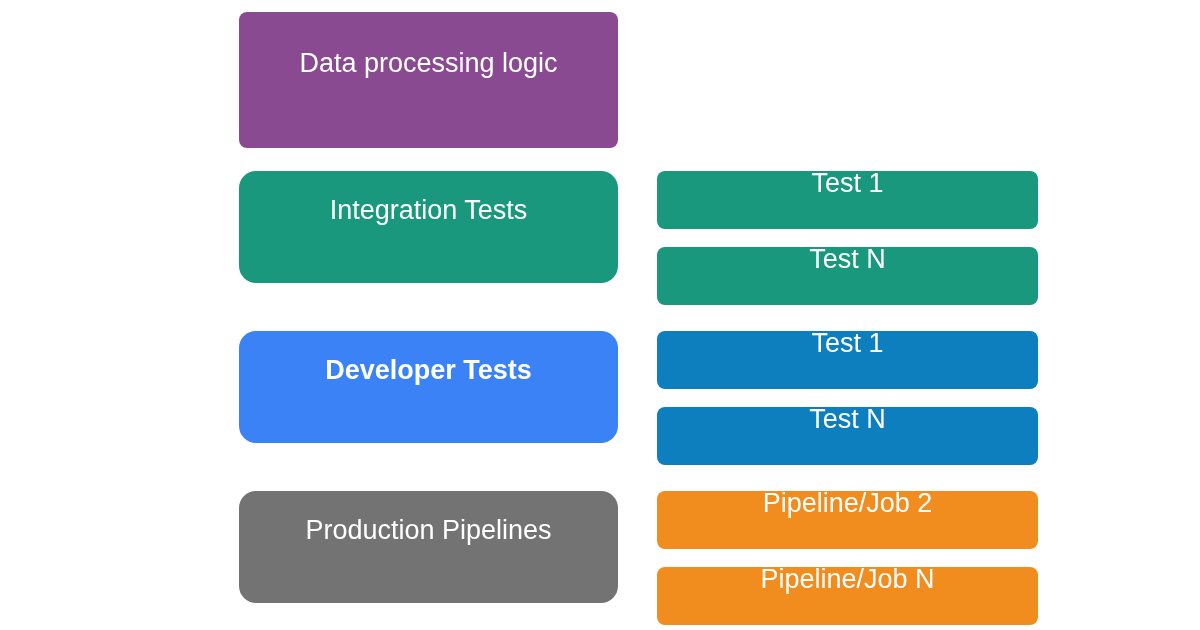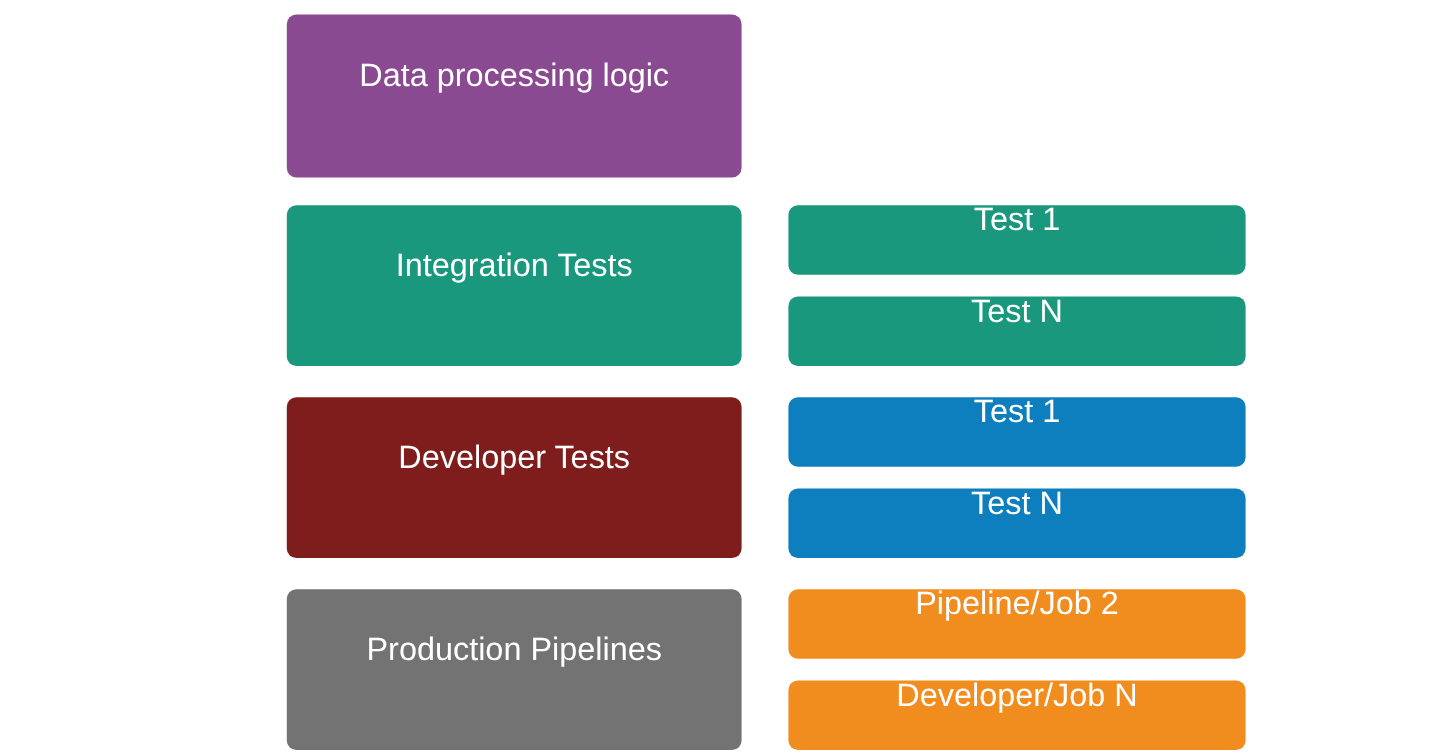--- a/index.html
+++ b/index.html
@@ -25,21 +25,21 @@
     align-items: center;
     justify-content: center;
     text-align: center;
     box-sizing: border-box;
     padding: 0 10px 32px 10px;
   }
   
   .col-left  { left: 239px; width: 379px; }
   .col-right { left: 657px; width: 381px; }
   
-  .h-big   { height: 134px; }
+  .h-big   { height: 112px; border-radius: 17px; }
   .h-pkg   { height: 136px; }
   .h-small { height: 58px; }
   
   .top-pkg   { top: 12px; }
   .top-r1    { top: 171px; }
   .top-r1b   { top: 247px; }
   .top-r2    { top: 331px; }
   .top-r2b   { top: 407px; }
   .top-r3    { top: 491px; }
   .top-r3b   { top: 567px; }
@@ -58,33 +58,33 @@
   <div class="box col-left h-big top-r1" style="background-color: rgb(26, 152, 126);">
     <span>Integration Tests</span>
   </div>
   <div class="box col-right h-small top-r1" style="background-color: rgb(26, 152, 126);">
     <span>Test 1</span>
   </div>
   <div class="box col-right h-small top-r1b" style="background-color: rgb(26, 152, 126);">
     <span>Test N</span>
   </div>
 
-  <div class="box col-left h-big top-r2" style="background-color: #7f1d1d;">
+  <div class="box col-left h-big top-r2" style="background-color: #3b82f6; font-weight: bold;">
     <span>Developer Tests</span>
   </div>
   <div class="box col-right h-small top-r2" style="background-color: rgb(14, 127, 190);">
     <span>Test 1</span>
   </div>
   <div class="box col-right h-small top-r2b" style="background-color: rgb(14, 127, 190);">
     <span>Test N</span>
   </div>
 
   <div class="box col-left h-big top-r3" style="background-color: #737373;">
     <span>Production Pipelines</span>
   </div>
   <div class="box col-right h-small top-r3" style="background-color: rgb(241, 140, 31);">
     <span>Pipeline/Job 2</span>
   </div>
   <div class="box col-right h-small top-r3b" style="background-color: rgb(241, 140, 31);">
-    <span>Developer/Job N</span>
+    <span>Pipeline/Job N</span>
   </div>
 
 </div>
 
 </body></html>

